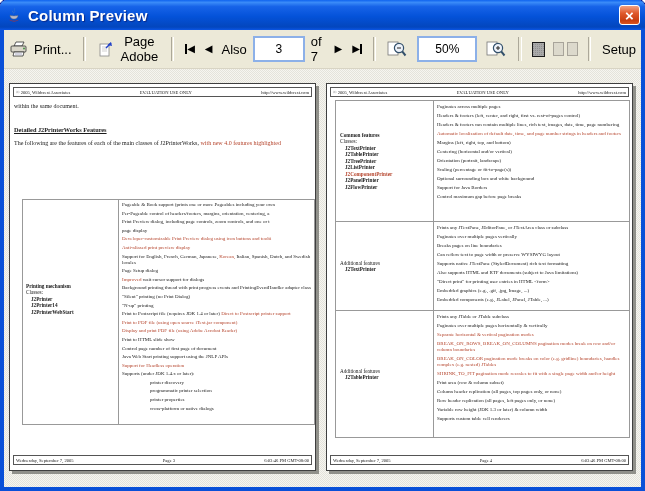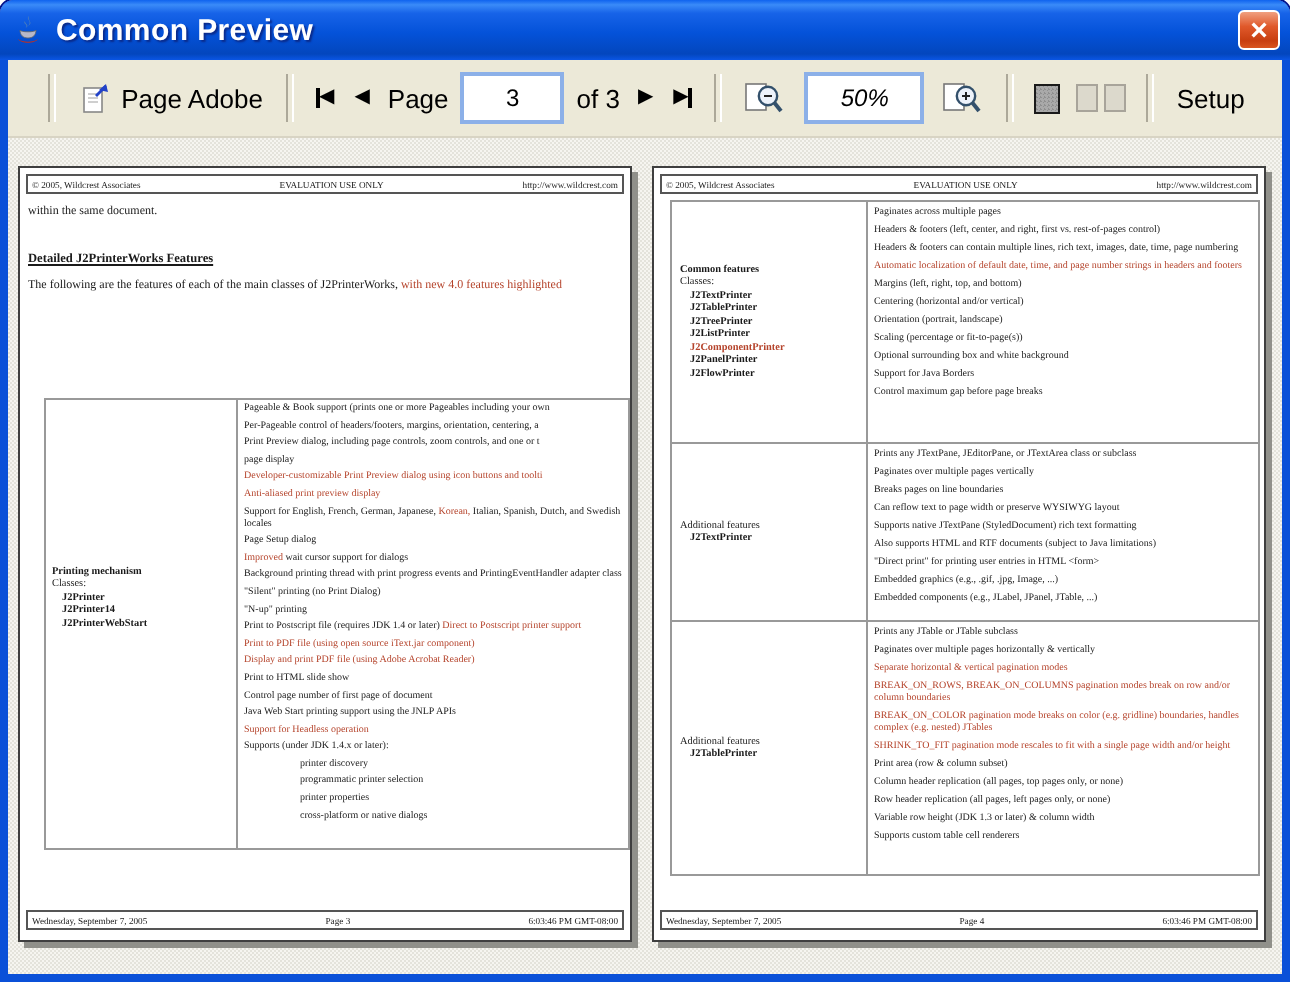--- a/index.html
+++ b/index.html
@@ -25,21 +25,21 @@
   .tbtn{display:flex;align-items:center;gap:5px;background:transparent;border:none;
     font-family:"Liberation Sans",sans-serif;font-size:13px;color:#000;padding:3px 5px;}
   .sep{width:2px;height:24px;margin:0 6px;border-left:1px solid #aca899;border-right:1px solid #fff;}
   .nav{background:transparent;border:none;display:flex;align-items:center;padding:2px 5px;}
   .tri{font-size:10px;line-height:10px;color:#000;}
   .vbar{display:inline-block;width:2px;height:10px;background:#000;}
   .lbl{font-size:13px;margin:0 4px;}
   .pagebox{width:44px;height:20px;text-align:center;font-size:12px;
     font-family:"Liberation Sans",sans-serif;border:2px solid #8cb0e8;background:#fff;margin:0 2px;}
   .zoombox{width:52px;height:20px;text-align:center;font-size:12px;
-    font-family:"Liberation Sans",sans-serif;border:2px solid #8cb0e8;background:#fff;margin:0 4px;font-style:italic;}
+    font-family:"Liberation Sans",sans-serif;border:2px solid #8cb0e8;background:#fff;margin:0 4px;}
   .viewbtn{background:transparent;border:none;display:flex;align-items:center;gap:3px;padding:2px 4px;}
   .pg-single{display:inline-block;width:11px;height:13px;background:#a9a9a9;border:1px solid #1a1a1a;
     background-image:linear-gradient(45deg,#8f8f8f 25%,transparent 25%,transparent 75%,#8f8f8f 75%);background-size:2px 2px;}
   .pg-two{display:inline-block;width:9px;height:12px;background:#dcd9cc;border:1px solid #a8a49a;}
   
   .content{position:absolute;top:69px;left:4px;right:4px;bottom:4px;background-color:#f6f5f0;
     background-image:linear-gradient(45deg,#e4e3db 25%,transparent 25%,transparent 75%,#e4e3db 75%),
                      linear-gradient(45deg,#e4e3db 25%,transparent 25%,transparent 75%,#e4e3db 75%);
     background-size:2px 2px;background-position:0 0,1px 1px;}
   .page{position:absolute;top:14px;width:307px;height:388px;background:#fff;
@@ -81,27 +81,39 @@
 
   <div class="titlebar">
     <span style="display:inline-flex;">
       <svg width="16" height="16" viewBox="0 0 16 16">
         <path d="M8.5 1 C6.5 2.5 10.5 3.5 8 6 C11 4.5 7.5 3 8.5 1Z" fill="#4a7dbd"></path>
         <path d="M6.5 3.5 C5 4.8 8.5 5.2 6.8 7 C9.2 5.8 6.2 4.8 6.5 3.5Z" fill="#4a7dbd"></path>
         <path d="M4 8 C4 9.2 12 9.2 12 8 C12 10.5 10.5 12 8 12 C5.5 12 4 10.5 4 8Z" fill="#b8b8c8" stroke="#666" stroke-width=".4"></path>
         <path d="M3 12.5 C5 14.3 11 14.3 13 12.5 C11.5 15 4.5 15 3 12.5Z" fill="#c03020"></path>
       </svg>
     </span>
-    <span class="title">Common Preview</span>
+    <span class="title">Column Preview</span>
     <div class="closebtn">
       <span>×</span>
     </div>
   </div>
 
   <div class="toolbar">
+    <button class="tbtn">
+      <span style="display:inline-flex;">
+        <svg width="20" height="16" viewBox="0 0 20 16">
+          <polygon points="5,5 7,1 15,1 13,5" fill="#fff" stroke="#333" stroke-width="0.8"></polygon>
+          <rect x="2" y="5" width="15" height="6" rx="1" fill="#d9d6c9" stroke="#333" stroke-width="0.8"></rect>
+          <polygon points="4,15 5,11 15,11 14,15" fill="#fff" stroke="#333" stroke-width="0.8"></polygon>
+          <line x1="6" y1="13" x2="13" y2="13" stroke="#88a" stroke-width="0.7"></line>
+          <circle cx="15" cy="7.5" r="0.9" fill="#3a8a3a"></circle>
+        </svg>
+      </span>
+      <span>Print...</span>
+    </button>
 
     <div class="sep"></div>
 
     <button class="tbtn">
       <span style="display:inline-flex;">
         <svg width="17" height="16" viewBox="0 0 17 16">
           <rect x="3" y="3" width="9" height="12" fill="#fff" stroke="#888" stroke-width="0.8"></rect>
           <line x1="5" y1="6" x2="10" y2="6" stroke="#bbb" stroke-width="0.7"></line>
           <line x1="5" y1="8" x2="10" y2="8" stroke="#bbb" stroke-width="0.7"></line>
           <line x1="5" y1="10" x2="10" y2="10" stroke="#bbb" stroke-width="0.7"></line>
@@ -114,23 +126,23 @@
 
     <div class="sep"></div>
 
     <button class="nav">
       <span class="vbar"></span>
         <span class="tri">◀</span>
     </button>
     <button class="nav">
       <span class="tri">◀</span>
     </button>
-    <span class="lbl">Page</span>
+    <span class="lbl">Also</span>
     <input class="pagebox" value="3" style="">
-    <span class="lbl">of 3</span>
+    <span class="lbl">of 7</span>
     <button class="nav">
       <span class="tri">▶</span>
     </button>
     <button class="nav">
       <span class="tri">▶</span>
         <span class="vbar"></span>
     </button>
 
     <div class="sep"></div>
 

